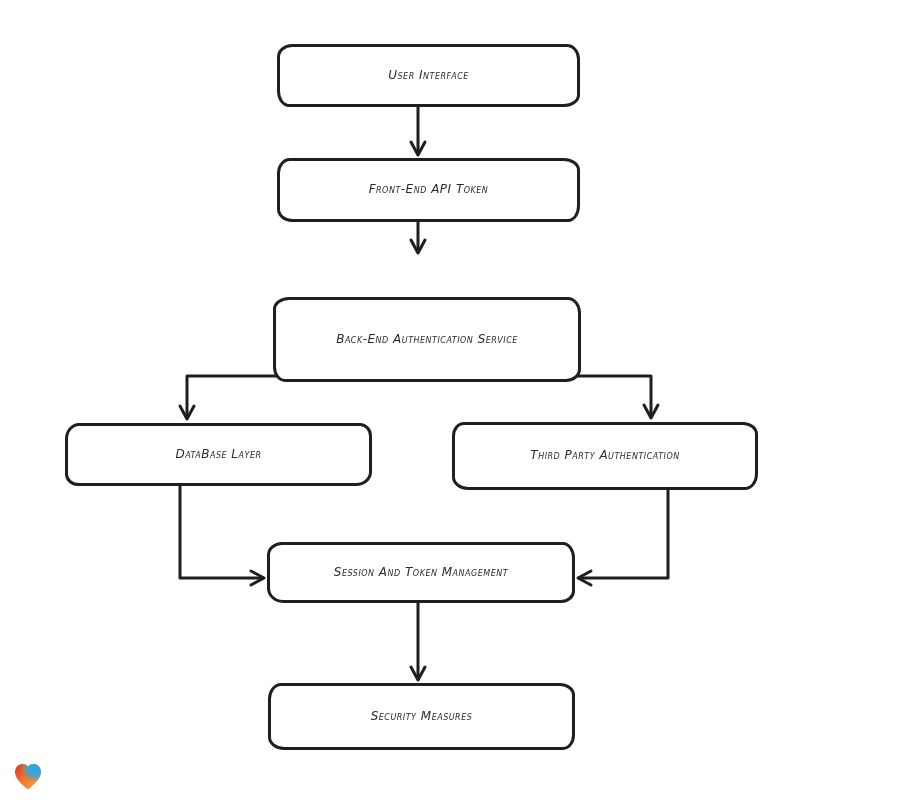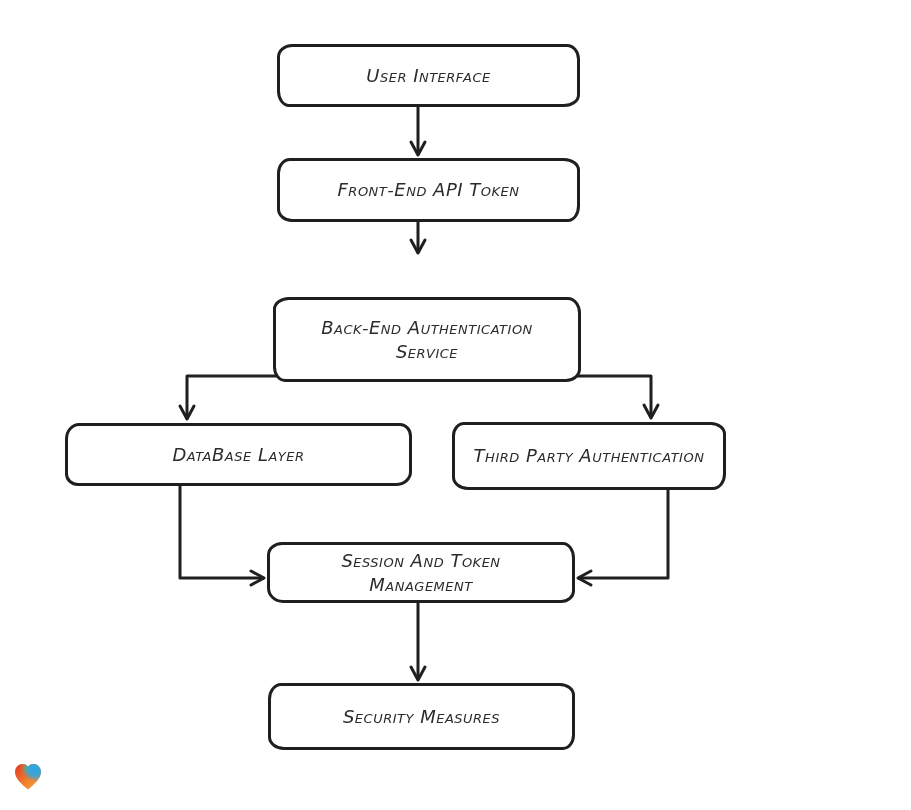--- a/index.html
+++ b/index.html
@@ -28,33 +28,33 @@
     position: absolute;
     box-sizing: border-box;
     background: #ffffff;
     border: 3px solid #1f1f1f;
     display: flex;
     align-items: center;
     justify-content: center;
     text-align: center;
   }
   .node .label {
-    font-size: 18px;
+    font-size: 12px;
     font-style: italic;
     font-variant-caps: small-caps;
     letter-spacing: 0.5px;
     color: #2b2b2b;
     line-height: 1.3;
   }
   
   .n1 { left:277px; top:44px;  width:303px; height:63px; border-radius:15px 13px 16px 12px / 13px 15px 12px 16px; }
   .n2 { left:277px; top:158px; width:303px; height:64px; border-radius:13px 16px 12px 15px / 15px 12px 16px 13px; }
   .n3 { left:273px; top:257px; width:308px; height:85px; border-radius:16px 13px 15px 12px / 12px 16px 13px 15px;margin-top:40px; }
-  .n4 { left:65px;  top:423px; width:347px; height:63px; border-radius:14px 12px 16px 13px / 16px 13px 14px 12px; }
-  .n5 { left:452px; top:422px; width:274px; height:68px; border-radius:12px 15px 13px 16px / 14px 12px 16px 13px; }
+  .n4 { left:65px;  top:423px; width:307px; height:63px; border-radius:14px 12px 16px 13px / 16px 13px 14px 12px; }
+  .n5 { left:452px; top:422px; width:306px; height:68px; border-radius:12px 15px 13px 16px / 14px 12px 16px 13px; }
   .n6 { left:267px; top:542px; width:308px; height:61px; border-radius:15px 12px 14px 16px / 13px 16px 12px 15px; }
   .n7 { left:268px; top:683px; width:307px; height:67px; border-radius:13px 15px 12px 16px / 16px 12px 15px 13px; }
   .n3 .label { max-width: 245px; }
   .n6 .label { max-width: 200px; }
   .brand-logo {
     position: absolute;
     left: 12px;
     top: 761px;
     width: 32px;
     height: 32px;

